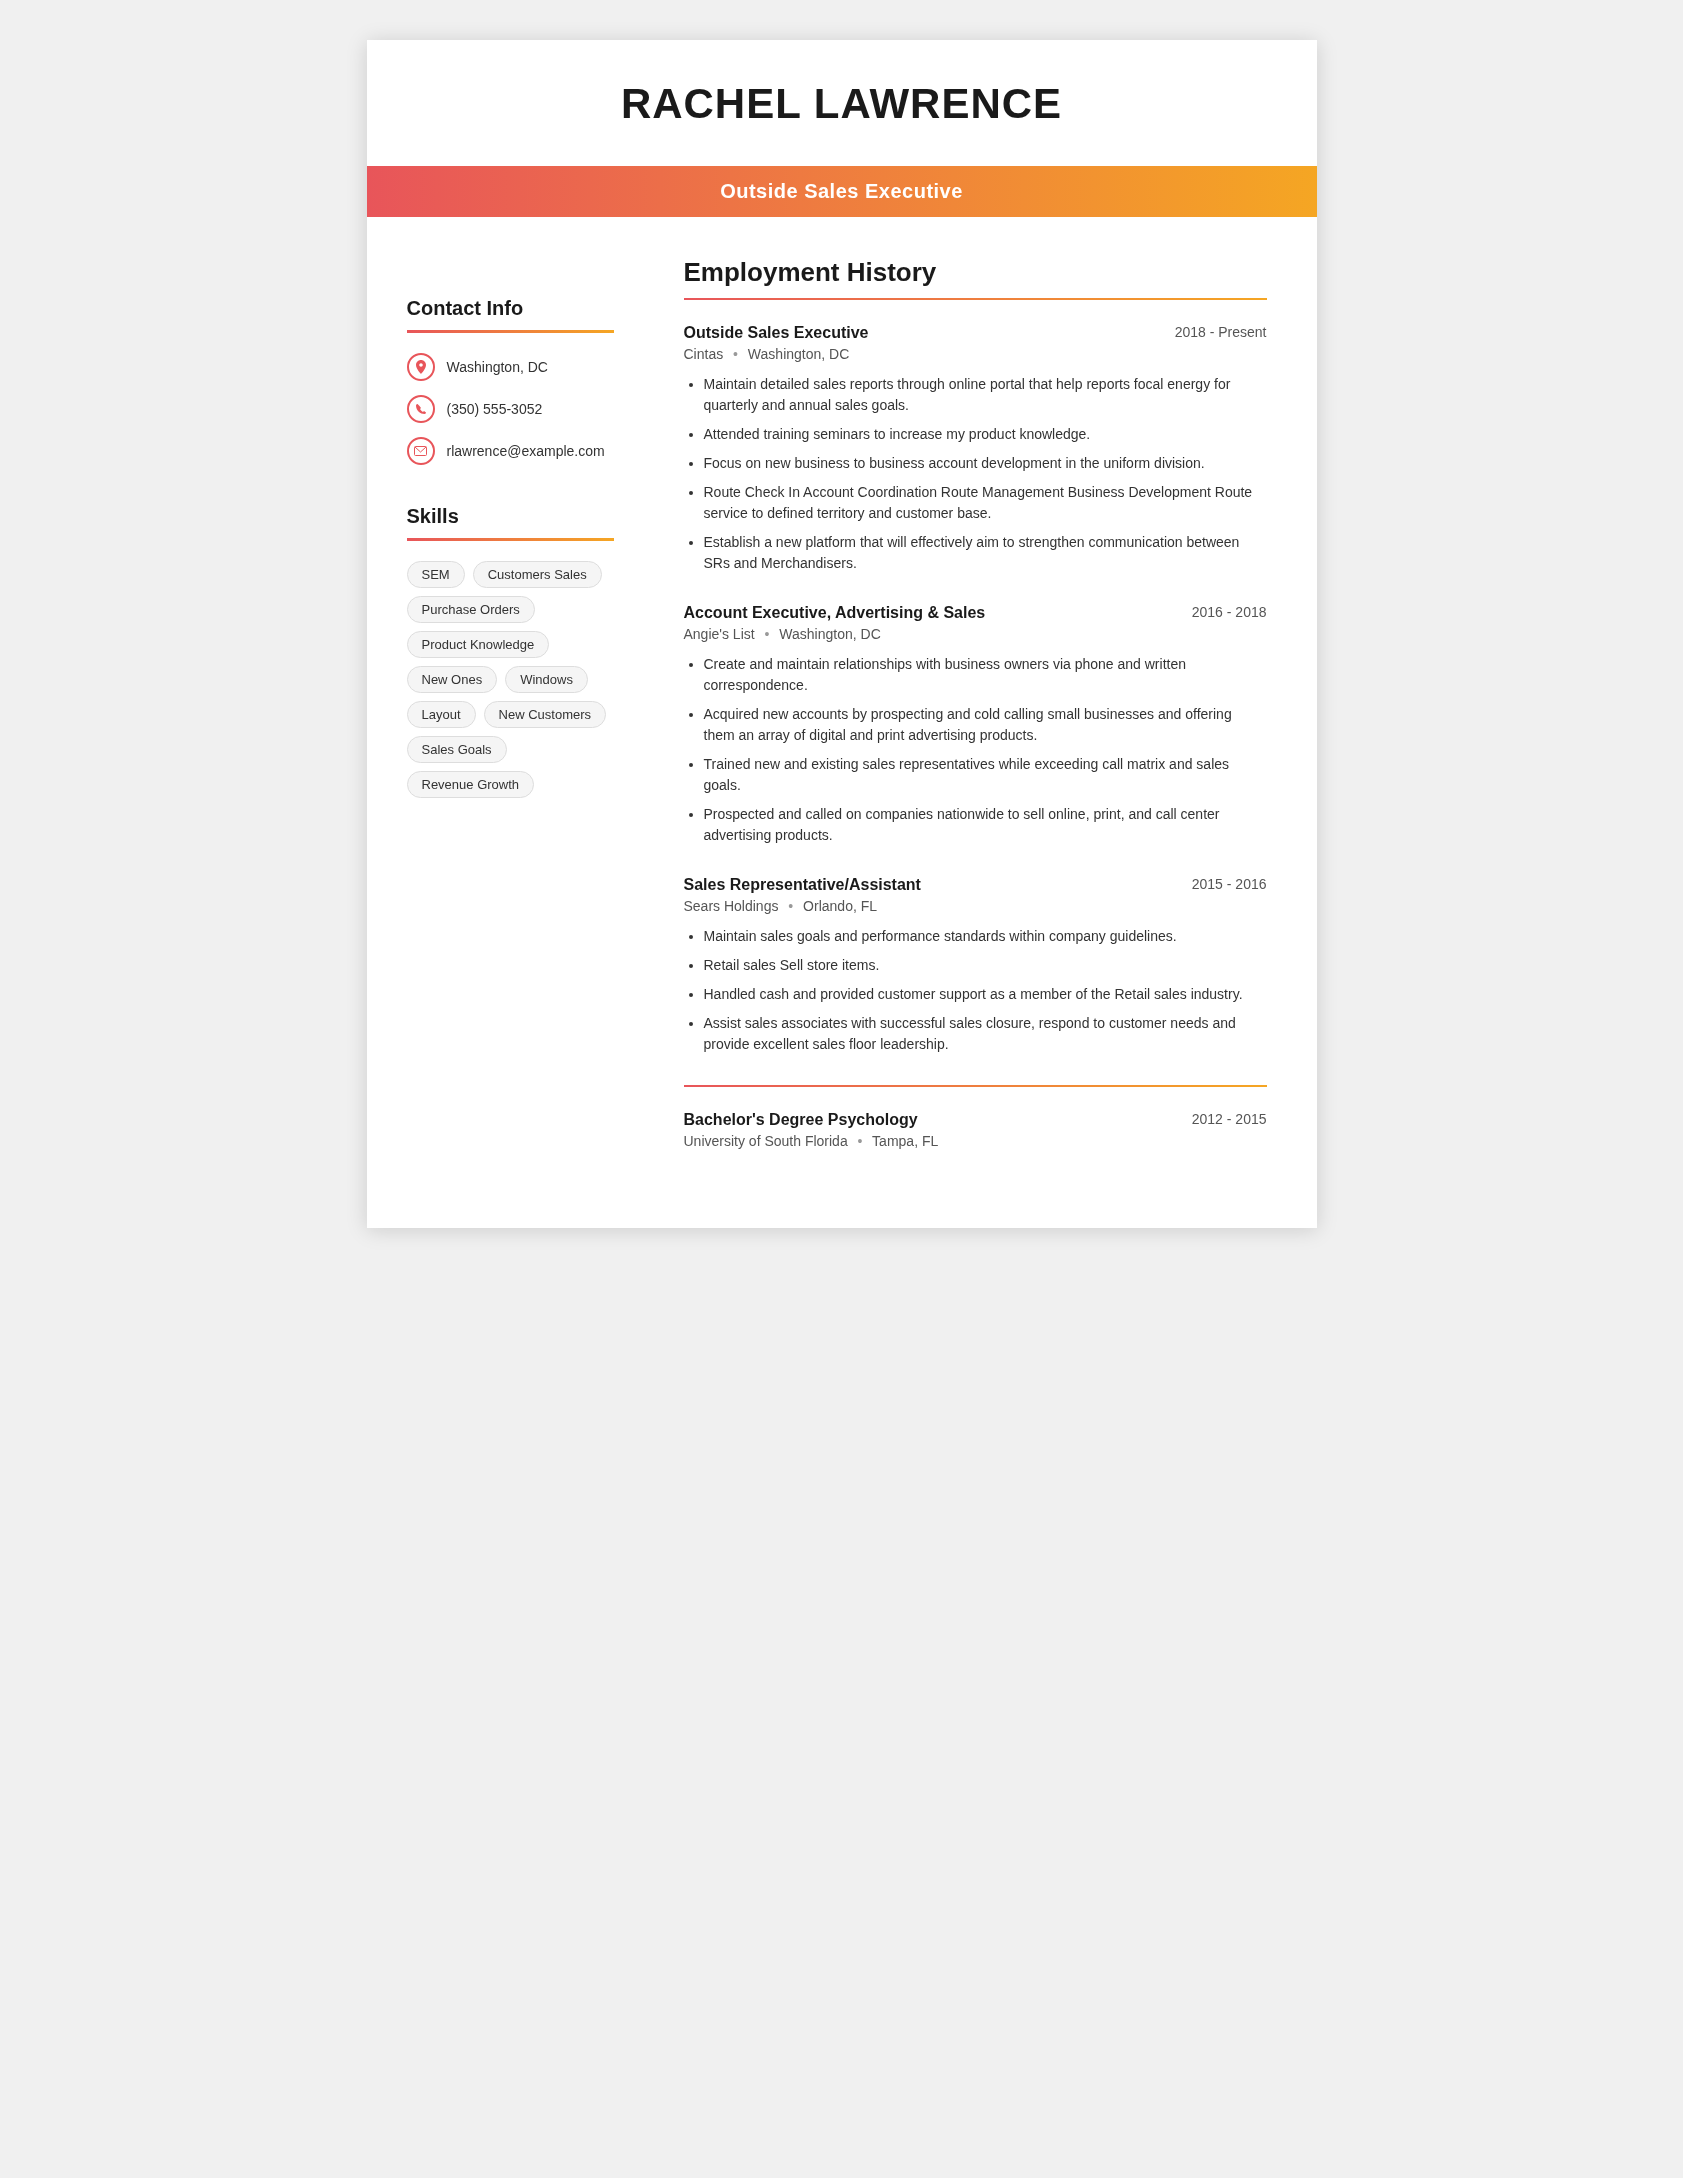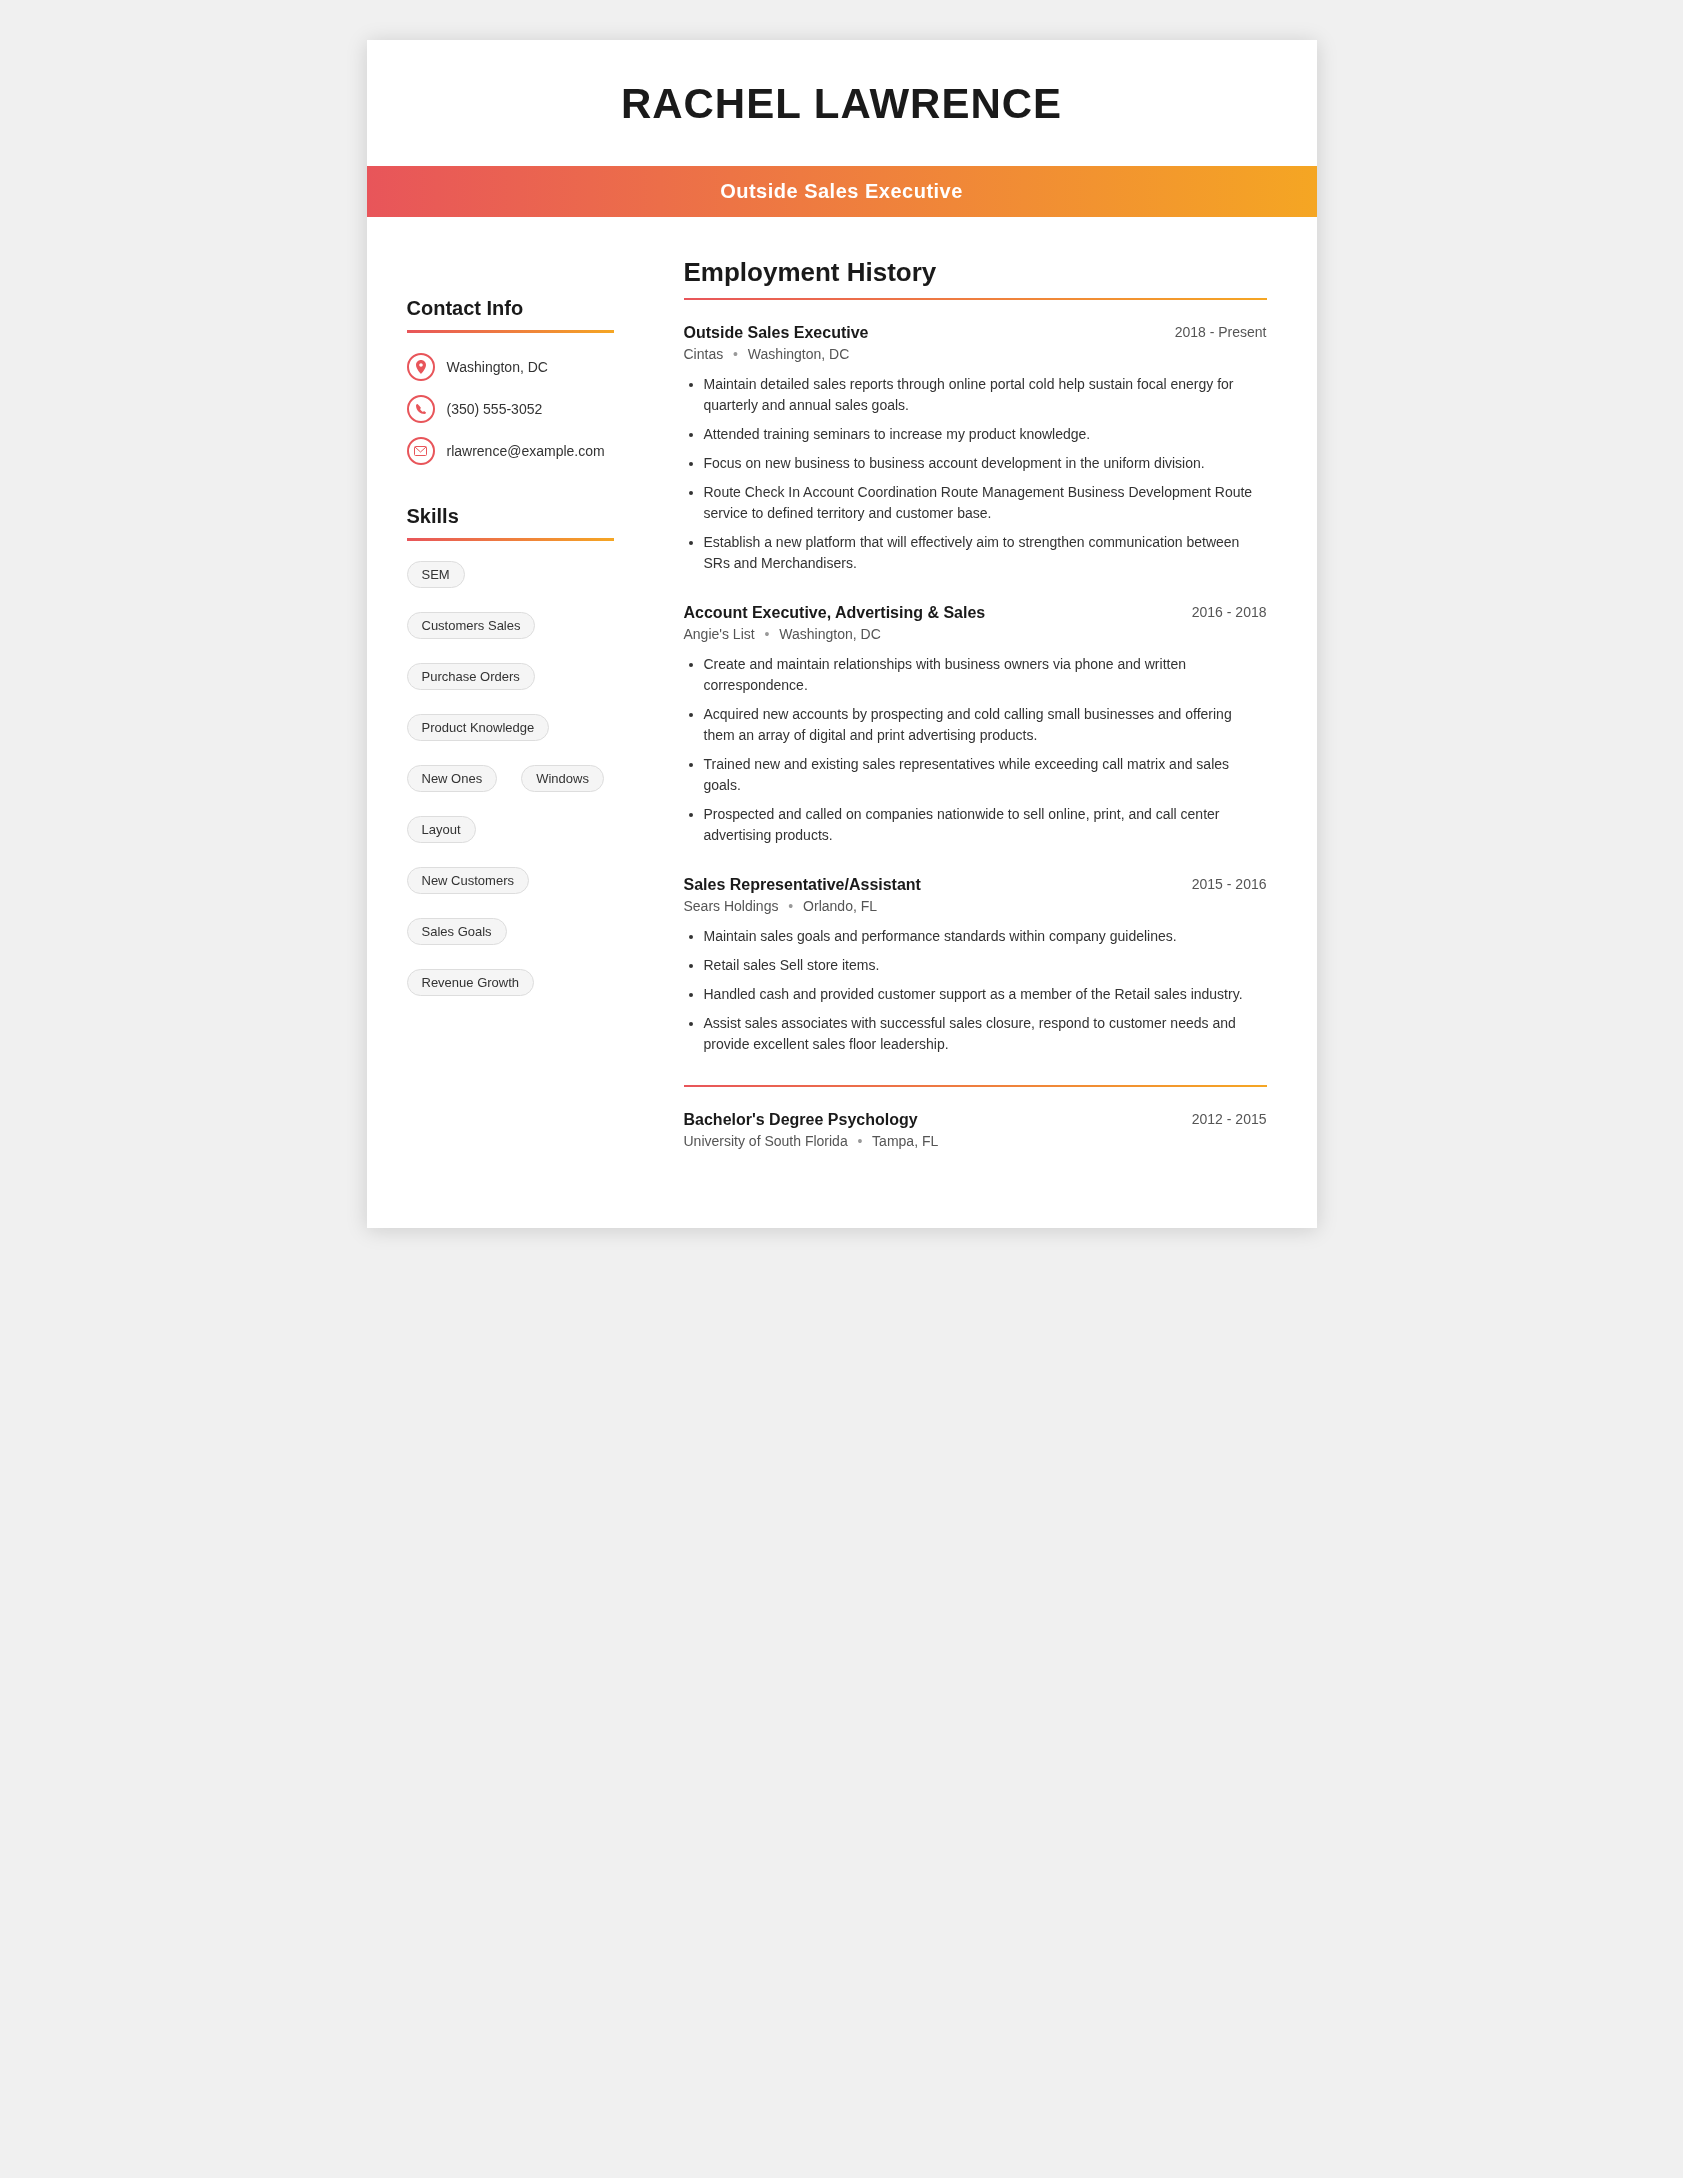--- a/index.html
+++ b/index.html
@@ -81,21 +81,21 @@
       display: flex;
       align-items: center;
       justify-content: center;
       margin-right: 12px;
       color: #e8555a;
       font-size: 12px;
     }
     .skills-tags {
       display: flex;
       flex-wrap: wrap;
-      gap: 24px;
+      gap: 8px;
       margin-top: 4px;
     }
     .skill-tag {
       background: #f5f5f5;
       border: 1px solid #ddd;
       border-radius: 20px;
       padding: 5px 14px;
       font-size: 13px;
       color: #333;
       white-space: nowrap;
@@ -236,21 +236,21 @@
         <div id="jobs-container">
             <div class="job">
       <div class="job-header">
         <div class="job-title">Outside Sales Executive</div>
         <div class="job-date">2018 - Present</div>
       </div>
       <div class="job-company">
         Cintas <span>•</span> Washington, DC
       </div>
       <ul class="job-bullets">
-        <li>Maintain detailed sales reports through online portal cold help sustain focal energy for quarterly and annual sales goals.</li>
+        <li>Maintain detailed sales reports through online portal that help reports focal energy for quarterly and annual sales goals.</li>
                 <li>Attended training seminars to increase my product knowledge.</li>
                 <li>Focus on new business to business account development in the uniform division.</li>
                 <li>Route Check In Account Coordination Route Management Business Development Route service to defined territory and customer base.</li>
                 <li>Establish a new platform that will effectively aim to strengthen communication between SRs and Merchandisers.</li>
       </ul>
     </div>
             <div class="job">
       <div class="job-header">
         <div class="job-title">Account Executive, Advertising &amp; Sales</div>
         <div class="job-date">2016 - 2018</div>

